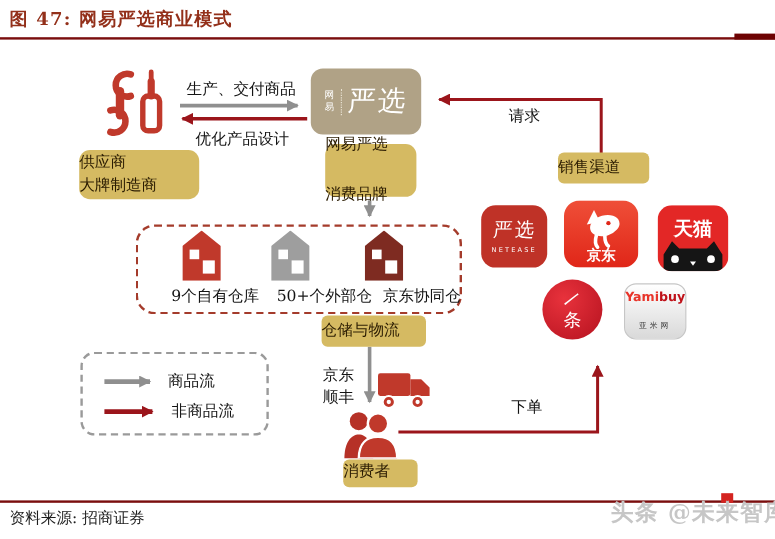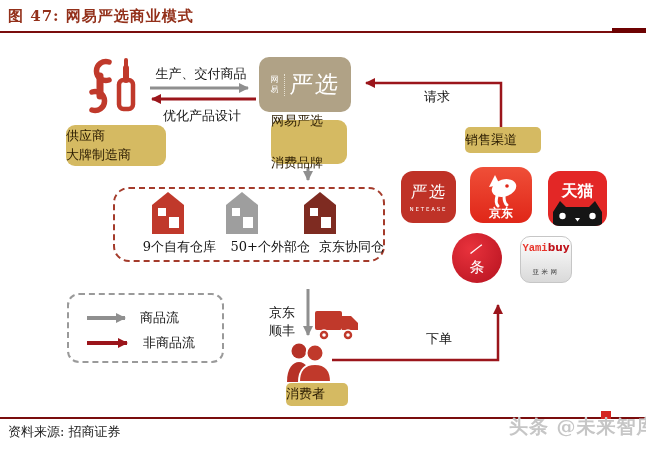--- a/index.html
+++ b/index.html
@@ -24,21 +24,21 @@
   .yx-app{background:#bf3227;}
   .yx-app .big{font-size:16px;letter-spacing:2px;transform:skewX(-4deg);}
   .yx-app .sub{font-size:5.5px;letter-spacing:1.8px;margin-top:3px;font-family:"DejaVu Sans",sans-serif;}
   .yitiao{border-radius:50%;background:radial-gradient(circle at 36% 32%, #e8323c, #b5121f);
           display:flex;flex-direction:column;align-items:center;justify-content:center;color:#fff;}
   .yitiao .c1{font-size:16px;transform:rotate(-38deg);line-height:1;}
   .yitiao .c2{font-size:15px;line-height:1;margin-top:2px;}
   .yami{background:linear-gradient(#ffffff,#d9d9d9);border:1px solid #c6c6c6;border-radius:10px;
         display:flex;flex-direction:column;align-items:center;justify-content:center;}
   .yami .l1{font-size:10.5px;font-weight:bold;font-family:"DejaVu Sans",sans-serif;line-height:1;}
-  .yami .l1 .a{color:#e8342a;font-family:Liberation Mono, monospace;}
+  .yami .l1 .a{color:#e8342a;}
   .yami .l1 .b{color:#bf1119;}
   .yami .l2{font-size:6.5px;color:#444;letter-spacing:2.5px;margin-top:14px;}
   .source{left:8px;top:423px;font-size:13px;color:#1e1e1e;}
   .watermark{left:509px;top:414px;font-size:19px;font-weight:bold;color:#c6c6c6;
              text-shadow:0 1px 1px #ffffff;letter-spacing:1px;white-space:nowrap;}
   .wm-red{left:601px;top:411px;width:10px;height:8px;background:#d42420;}
   svg{display:block;}
   .overlay{left:0;top:0;pointer-events:none;}
 </style>
 </head>
@@ -172,20 +172,23 @@
   <svg class="abs" style="left:304px;top:192px;" width="32" height="42" viewBox="0 0 32 42">
     <path d="M16,0 L32,13 L32,42 L0,42 L0,13 Z" fill="#7e2b21"></path>
     <rect x="6" y="16" width="8" height="8" fill="#fff"></rect>
       <rect x="17" y="25" width="10" height="11" fill="#fff"></rect>
   </svg>
 
   <div class="abs whlabel" style="left:120px;top:238px;width:96px;">9个自有仓库</div>
   <div class="abs whlabel" style="left:216px;top:238px;width:94px;">50+个外部仓</div>
   <div class="abs whlabel" style="left:308px;top:238px;width:76px;">京东协同仓</div>
 
+  <div class="abs goldbox small" style="left:268px;top:263px;width:87px;height:26px;">
+    <span>仓储与物流</span>
+  </div>
 
   <div class="abs dashedbox-lg" style="left:67px;top:293px;width:153px;height:66px;"></div>
   <div class="abs flowlabel" style="left:140px;top:309px;width:52px;text-align:left;">商品流</div>
   <div class="abs flowlabel" style="left:143px;top:334px;width:62px;text-align:left;">非商品流</div>
 
   <div class="abs flowlabel" style="left:264px;top:304px;width:36px;">京东</div>
   <div class="abs flowlabel" style="left:264px;top:322px;width:36px;">顺丰</div>
 
   <svg class="abs" style="left:315px;top:308px;" width="44" height="34" viewBox="0 0 44 34">
     <rect x="0" y="3" width="27" height="19" rx="2" fill="#c0392b"></rect>

